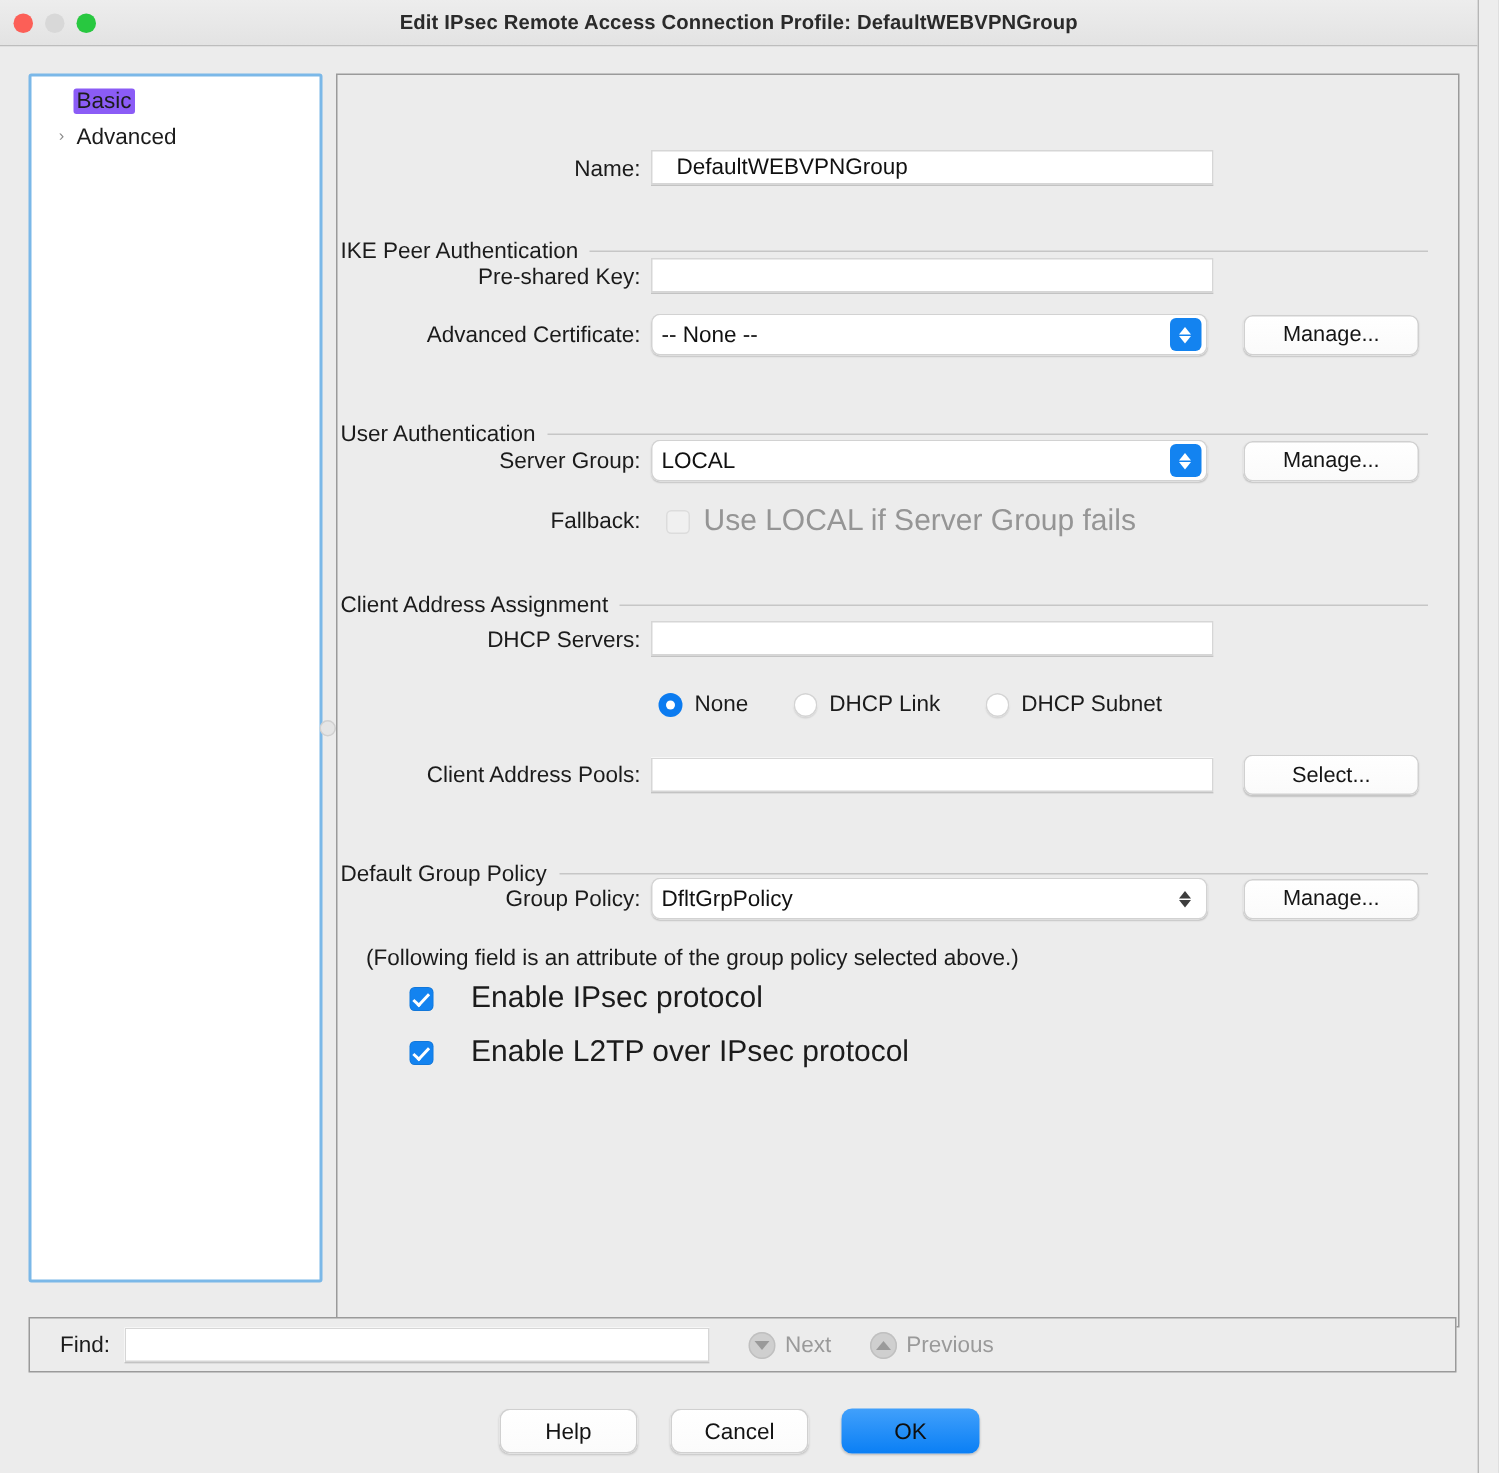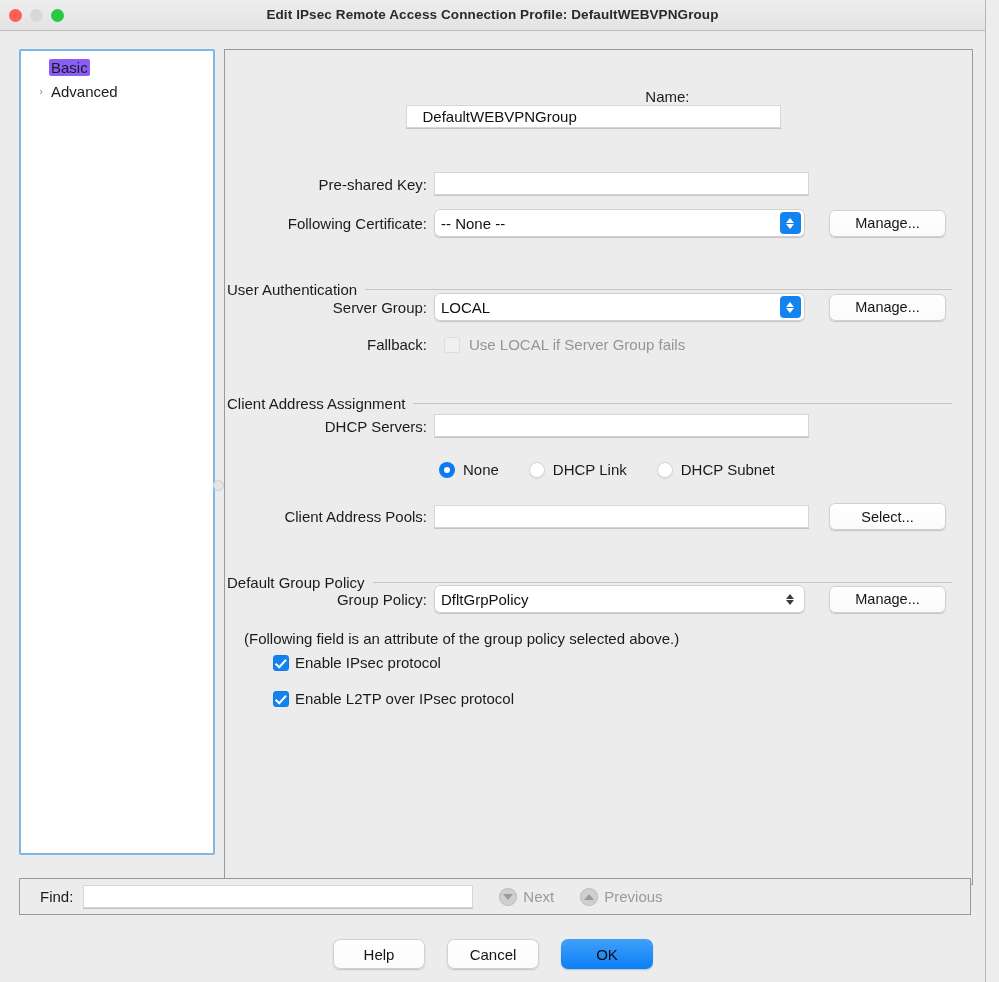--- a/index.html
+++ b/index.html
@@ -211,21 +211,21 @@
     display: flex;
     align-items: center;
     justify-content: center;
   }
 
   
   .checkbox-row {
     position: absolute;
     display: flex;
     align-items: center;
-    gap: 6px;
+    gap: 25px;
   }
   .checkbox {
     width: 16px; height: 16px;
     border-radius: 3.5px;
     flex: 0 0 16px;
     position: relative;
   }
   .checkbox.checked {
     background: #1383f0;
     box-shadow: inset 0 0 0 0.5px rgba(0,0,0,0.12);
@@ -236,21 +236,21 @@
     left: 5.2px; top: 2.2px;
     width: 4px; height: 8.5px;
     border: solid #ffffff;
     border-width: 0 2px 2px 0;
     transform: rotate(43deg);
   }
   .checkbox.unchecked-disabled {
     background: #f0f0f0;
     box-shadow: inset 0 0 0 1px #dcdcdc;
   }
-  .cb-label { font-size: 15px; color: #1b1b1b; }
+  .cb-label { font-size: 20px; color: #1b1b1b; }
   .cb-label.disabled { color: #959595; }
 
   
   .radio-group {
     position: absolute;
     display: flex;
     align-items: flex-end;
   }
   .radio-item { display: flex; align-items: center; gap: 8px; }
   .radio {
@@ -380,33 +380,37 @@
       <div class="tree-item">
         <span class="tree-disclosure">›</span>
         <span class="tree-label">Advanced</span>
       </div>
     </div>
 
     <div id="splitter-handle"></div>
 
     <div id="content-panel">
 
-      <div class="row" style="left:2px; top:38px; width:725px;flex-direction:column;">
+      <div class="row" style="left:2px; top:50px; width:725px;">
         <span class="field-label" style="width:200px;">Name:</span>
         <input class="text-input" style="width: 375px; margin-left: 7px;" type="text" value="DefaultWEBVPNGroup">
       </div>
 
+      <div class="group-header" style="top:109px;">
+        <span class="gtitle">IKE Peer Authentication</span>
+        <span class="grule"></span>
+      </div>
 
       <div class="row" style="left:2px; top:122px; width:725px;">
         <span class="field-label" style="width:200px;">Pre-shared Key:</span>
         <input class="text-input" style="width: 375px; margin-left: 7px;" type="text" value="">
       </div>
 
       <div class="row" style="left:2px; top:159px; width:725px;">
-        <span class="field-label" style="width:200px;">Following Certificate:</span>
+        <span class="field-label" style="width:200px;">Advanced Certificate:</span>
         <div class="popup" style="width:371px; margin-left:7px;">
           <span>-- None --</span>
           <span class="stepper blue">
             <span class="chev up"></span>
               <span class="chev down"></span>
           </span>
         </div>
         <div class="push-button" style="margin-left:24px;">Manage...</div>
       </div>
 

